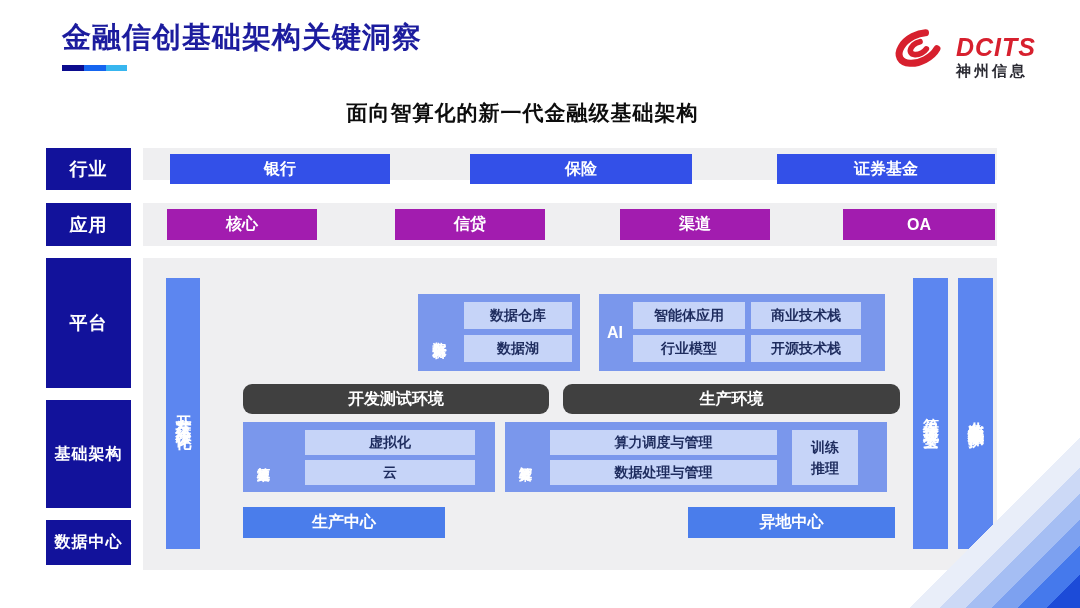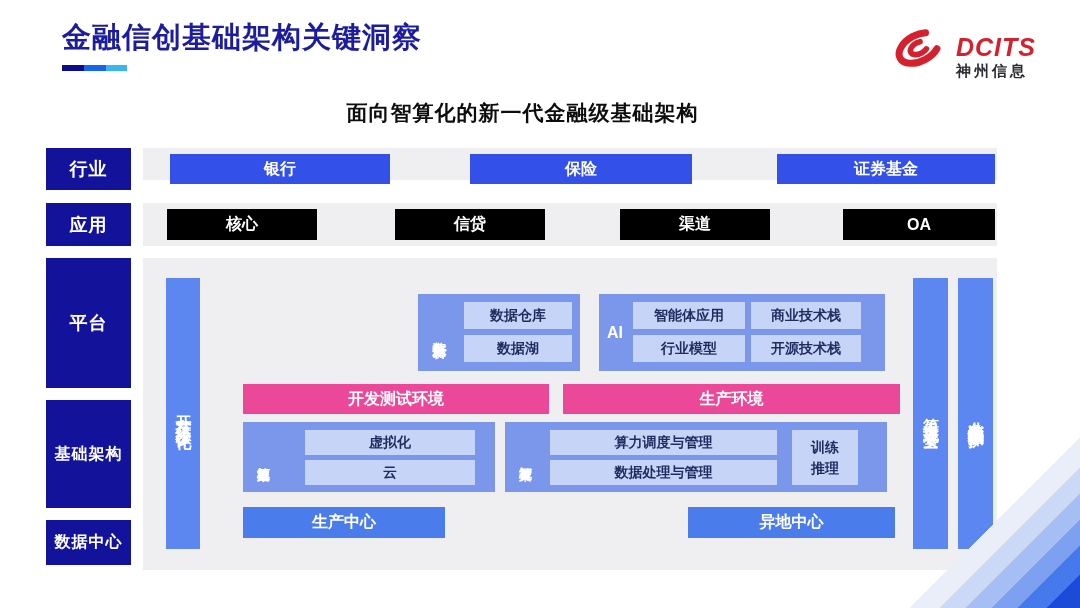--- a/index.html
+++ b/index.html
@@ -24,36 +24,36 @@
   .rail{left:46px;width:85px;background:#12129b;color:#fff;font-size:18px;font-weight:700;
         display:flex;align-items:center;justify-content:center;letter-spacing:1px;}
   .rail.small{font-size:16px;}
 
   
   .strip{left:143px;width:854px;background:#efeff1;}
   .panel{left:143px;top:258px;width:854px;height:312px;background:#efeff1;z-index:1;}
 
   .btn{position:absolute;display:flex;align-items:center;justify-content:center;color:#fff;font-weight:700;}
   .btn.industry{background:#3350e8;font-size:16px;height:30px;top:6px;}
-  .btn.app{background:#000000;font-size:16px;height:31px;top:6px;}
+  .btn.app{background:#a21caf;font-size:16px;height:31px;top:6px;}
 
   
   .vbar{position:absolute;background:#5c86f0;color:#fff;display:flex;align-items:center;justify-content:center;z-index:4;}
   .vtext{writing-mode:vertical-rl;text-orientation:upright;font-weight:700;letter-spacing:3px;}
   .vbar .vtext{font-size:16px;}
 
   
   .group{position:absolute;background:#7a97ec;display:block;}
   .group-label{position:absolute;left:0;top:0;bottom:0;display:flex;align-items:center;justify-content:center;
                color:#fff;font-weight:700;font-size:14px;}
   .group-label .vtext{letter-spacing:1px;font-size:14px;}
   .chip{position:absolute;background:#c6d4f8;color:#1e2c5e;font-size:14px;font-weight:700;
         display:flex;align-items:center;justify-content:center;}
-  .envbar{position:absolute;background:#ec4899;color:#fff;font-size:16px;font-weight:700;
-          display:flex;align-items:center;justify-content:center;height:30px;top:126px;}
+  .envbar{position:absolute;background:#404040;color:#fff;font-size:16px;font-weight:700;
+          display:flex;align-items:center;justify-content:center;height:30px;top:126px;border-radius:9px;}
   .dcbtn{position:absolute;background:#4a7deb;color:#fff;font-size:16px;font-weight:700;
          display:flex;align-items:center;justify-content:center;height:31px;top:249px;z-index:2;}
 
   .side-chip{word-break:break-all;line-height:1.5;text-align:center;}
   .side-chip span{display:block;width:32px;}
 
   
   .corner{right:0;bottom:0;width:420px;height:320px;z-index:3;pointer-events:none;
     background:linear-gradient(135deg,
       rgba(255,255,255,0) 0%, rgba(255,255,255,0) 77%,

